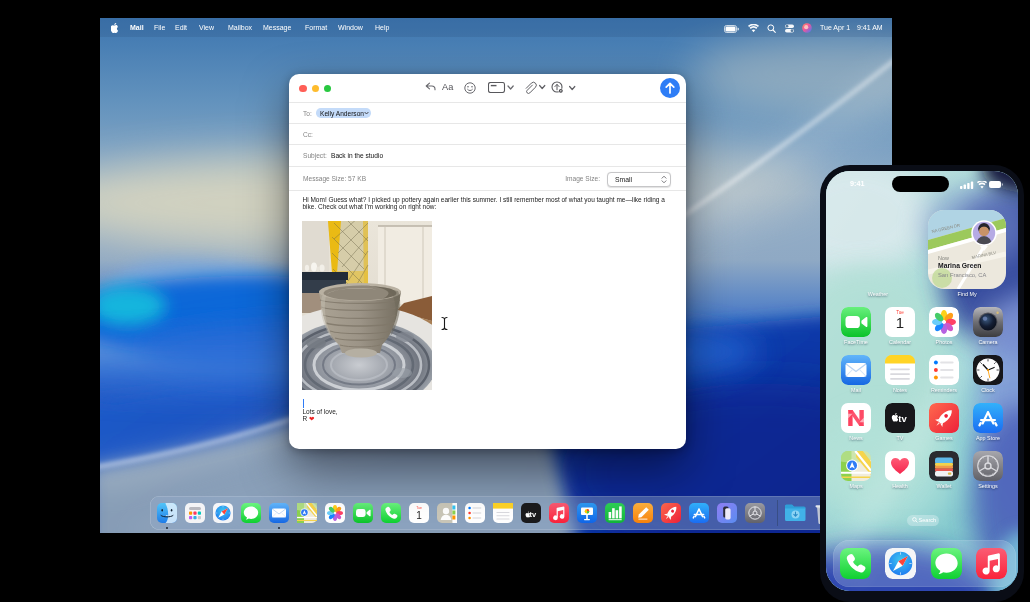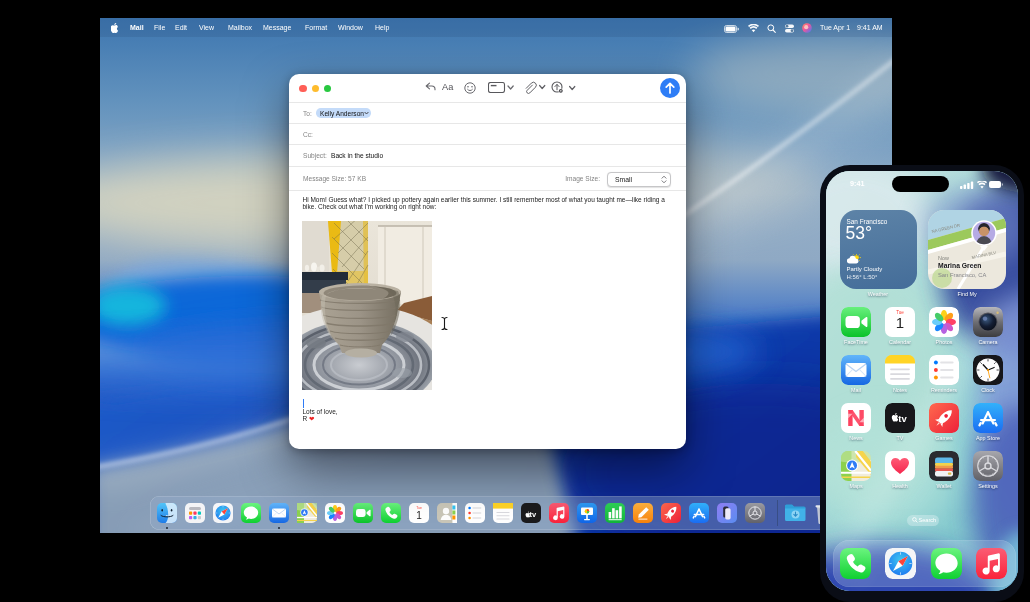--- a/index.html
+++ b/index.html
@@ -688,37 +688,20 @@
           <path d="M5,7.6 L6.7,5.5 a2.9,2.9 0 0 0-3.4,0z"></path>
           <path d="M2.5,4.3 a4.2,4.2 0 0 1 5,0 L8.6,3 a5.8,5.8 0 0 0-7.2,0z"></path>
           <path d="M0.8,2.2 a6.8,6.8 0 0 1 8.4,0 L10,1 a8.3,8.3 0 0 0-10,0z"></path>
         </g>
       </svg>
   <svg class="abs" style="left:163px;top:9.8px" width="14" height="7" viewBox="0 0 14 7">
         <rect x="0" y="0" width="12" height="7" rx="2" fill="#fff"></rect>
         <path d="M12.8,2 v3 a1.6,1.6 0 0 0 0,-3z" fill="#fff" opacity="0.7"></path>
       </svg>
 
-  <div class="abs" style="left:13.5px;top:39px;width:77px;height:79px;border-radius:16px;background:linear-gradient(170deg,#5d83a7,#446d99);overflow:hidden">
-    <div class="abs" style="left:7px;top:7.5px;font-size:6.4px;color:#fff">San Francisco</div>
-    <div class="abs" style="left:6px;top:13px;font-size:17.5px;font-weight:300;color:#fff">53°</div>
-    <svg class="abs" style="left:7px;top:44px" width="14" height="10" viewBox="0 0 14 10">
-          <circle cx="9.5" cy="3.6" r="2.4" fill="#ffd60a"></circle>
-          <g stroke="#ffd60a" stroke-width="0.8" stroke-linecap="round">
-            <line x1="9.5" y1="0" x2="9.5" y2="0.6"></line>
-            <line x1="13" y1="3.6" x2="13.6" y2="3.6"></line>
-            <line x1="12" y1="1.1" x2="12.4" y2="0.7"></line>
-            <line x1="12" y1="6.1" x2="12.4" y2="6.5"></line>
-            <line x1="7" y1="1.1" x2="6.6" y2="0.7"></line>
-          </g>
-          <path d="M2.6,9.4 a2.6,2.6 0 0 1-0.2-5.2 a3.4,3.4 0 0 1 6.6,0.6 a2.3,2.3 0 0 1 0.4,4.6z" fill="#fff"></path>
-        </svg>
-    <div class="abs" style="left:7px;top:55.5px;font-size:6px;color:#fff">Partly Cloudy</div>
-    <div class="abs" style="left:7px;top:64px;font-size:6px;color:#e8eef4">H:56° L:50°</div>
-  </div>
   <div class="abs" style="left:102px;top:39px;width:78px;height:79px;border-radius:16px;background:#ece8dd;overflow:hidden">
     <svg width="78" height="79" viewBox="0 0 78 79" style="position:absolute">
       <path d="M0,0 H78 V8 L0,30 Z" fill="#b0d4e4"></path>
       <path d="M0,30 L78,8 V18 L0,40 Z" fill="#9cc95c"></path>
       <path d="M0,40 L78,18 V22 L0,44 Z" fill="#fff"></path>
       <path d="M30,79 L60,30" stroke="#fff" stroke-width="3"></path>
       <path d="M0,62 L78,44" stroke="#f6f3ea" stroke-width="5"></path>
       <circle cx="14" cy="68" r="10" fill="#bcd98e" opacity="0.7"></circle>
       <text x="4" y="23" font-size="4.2" fill="#8a8a80" transform="rotate(-13 4 23)" font-family="Liberation Sans">NA GREEN DR</text>
       <text x="44" y="49" font-size="4.2" fill="#8a8a80" transform="rotate(-12 44 49)" font-family="Liberation Sans">MARINA BLV</text>

